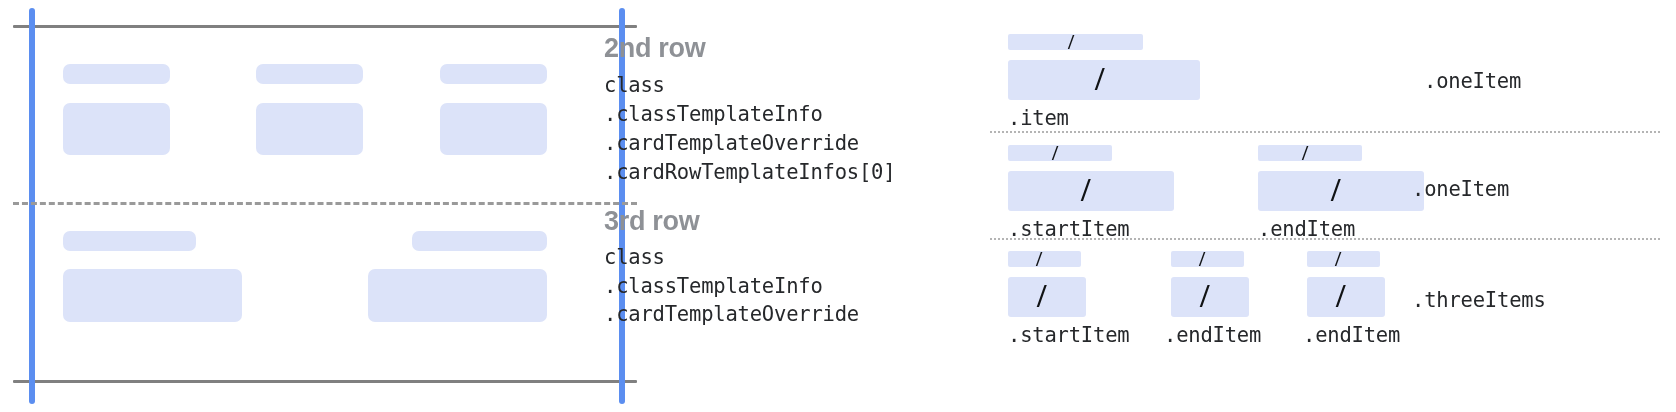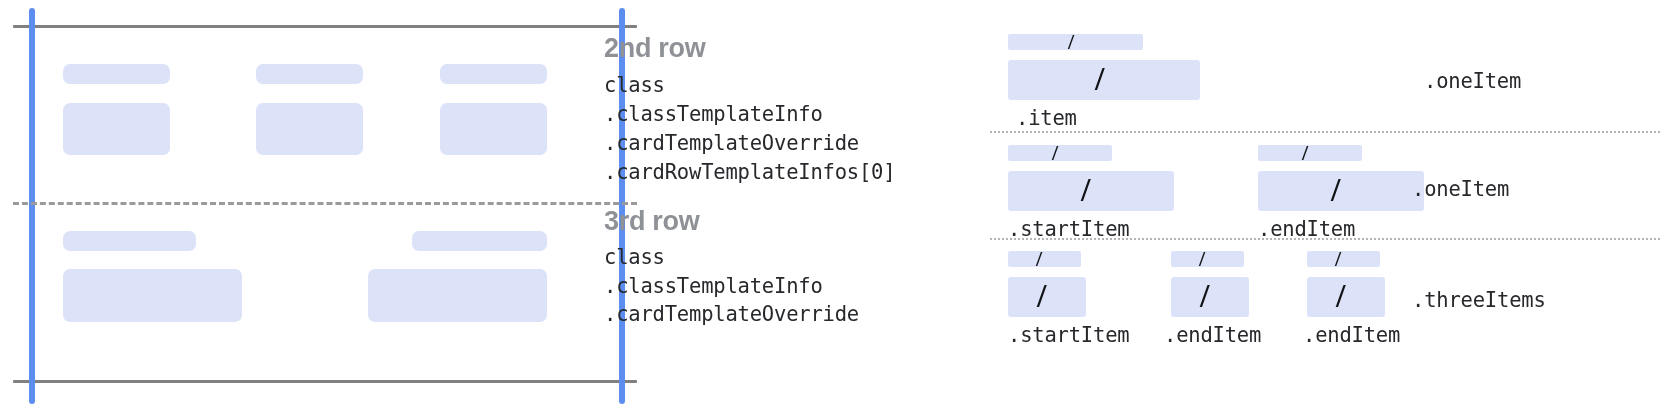--- a/index.html
+++ b/index.html
@@ -146,21 +146,21 @@
     <div class="sectsplit" style="top:238px;"></div>
 
     <div>
       <div class="slot" style="left:44px; top:34px; width:192px; height:90px;">
         <div class="cap" style="width:135px; height:16px;">
           <span class="slash" style="left:60px; top:-3px; font-size:22px;">/</span>
         </div>
         <div class="body" style="top:26px; width:192px; height:40px;">
           <span class="slash" style="left:87px; top:2px; font-size:34px;">/</span>
         </div>
-        <div class="slot-label" style="left:8px; top:72px;">.item</div>
+        <div class="slot-label" style="left:0; top:72px;">.item</div>
       </div>
       <div class="sect-label" style="left:448px; top:69px;margin-left:12px;">.oneItem</div>
     </div>
 
     <div>
       <div class="slot" style="left:44px; top:145px; width:166px; height:90px;">
         <div class="cap" style="width:104px; height:16px;">
           <span class="slash" style="left:44px; top:-3px; font-size:22px;">/</span>
         </div>
         <div class="body" style="top:26px; width:166px; height:40px;">

